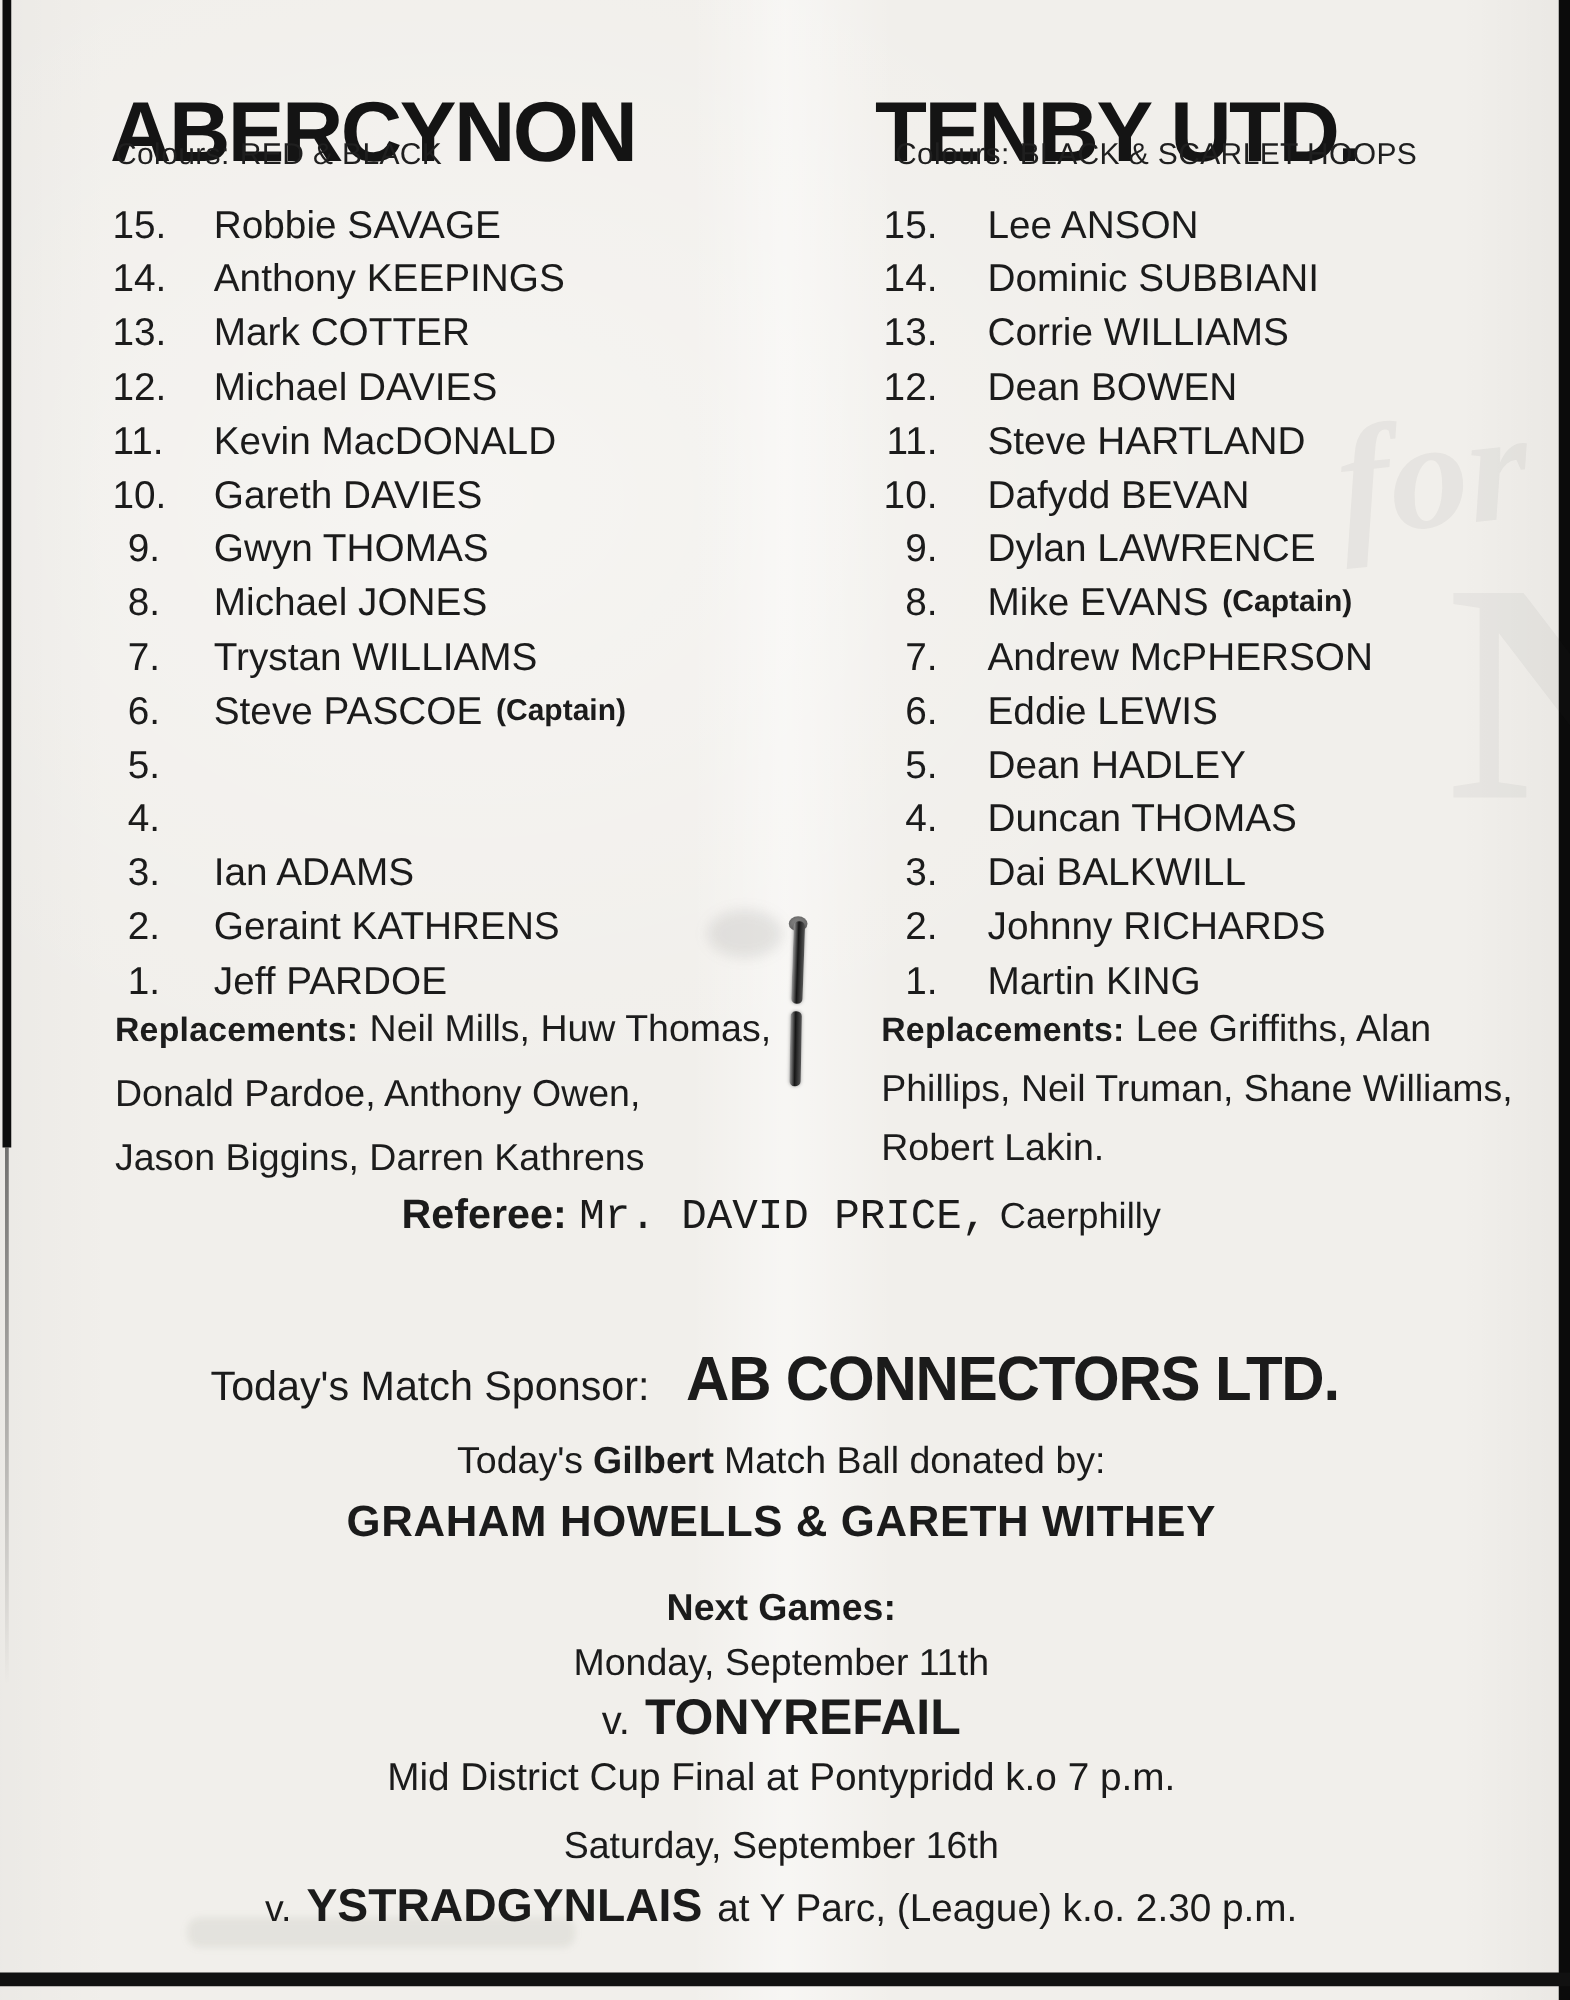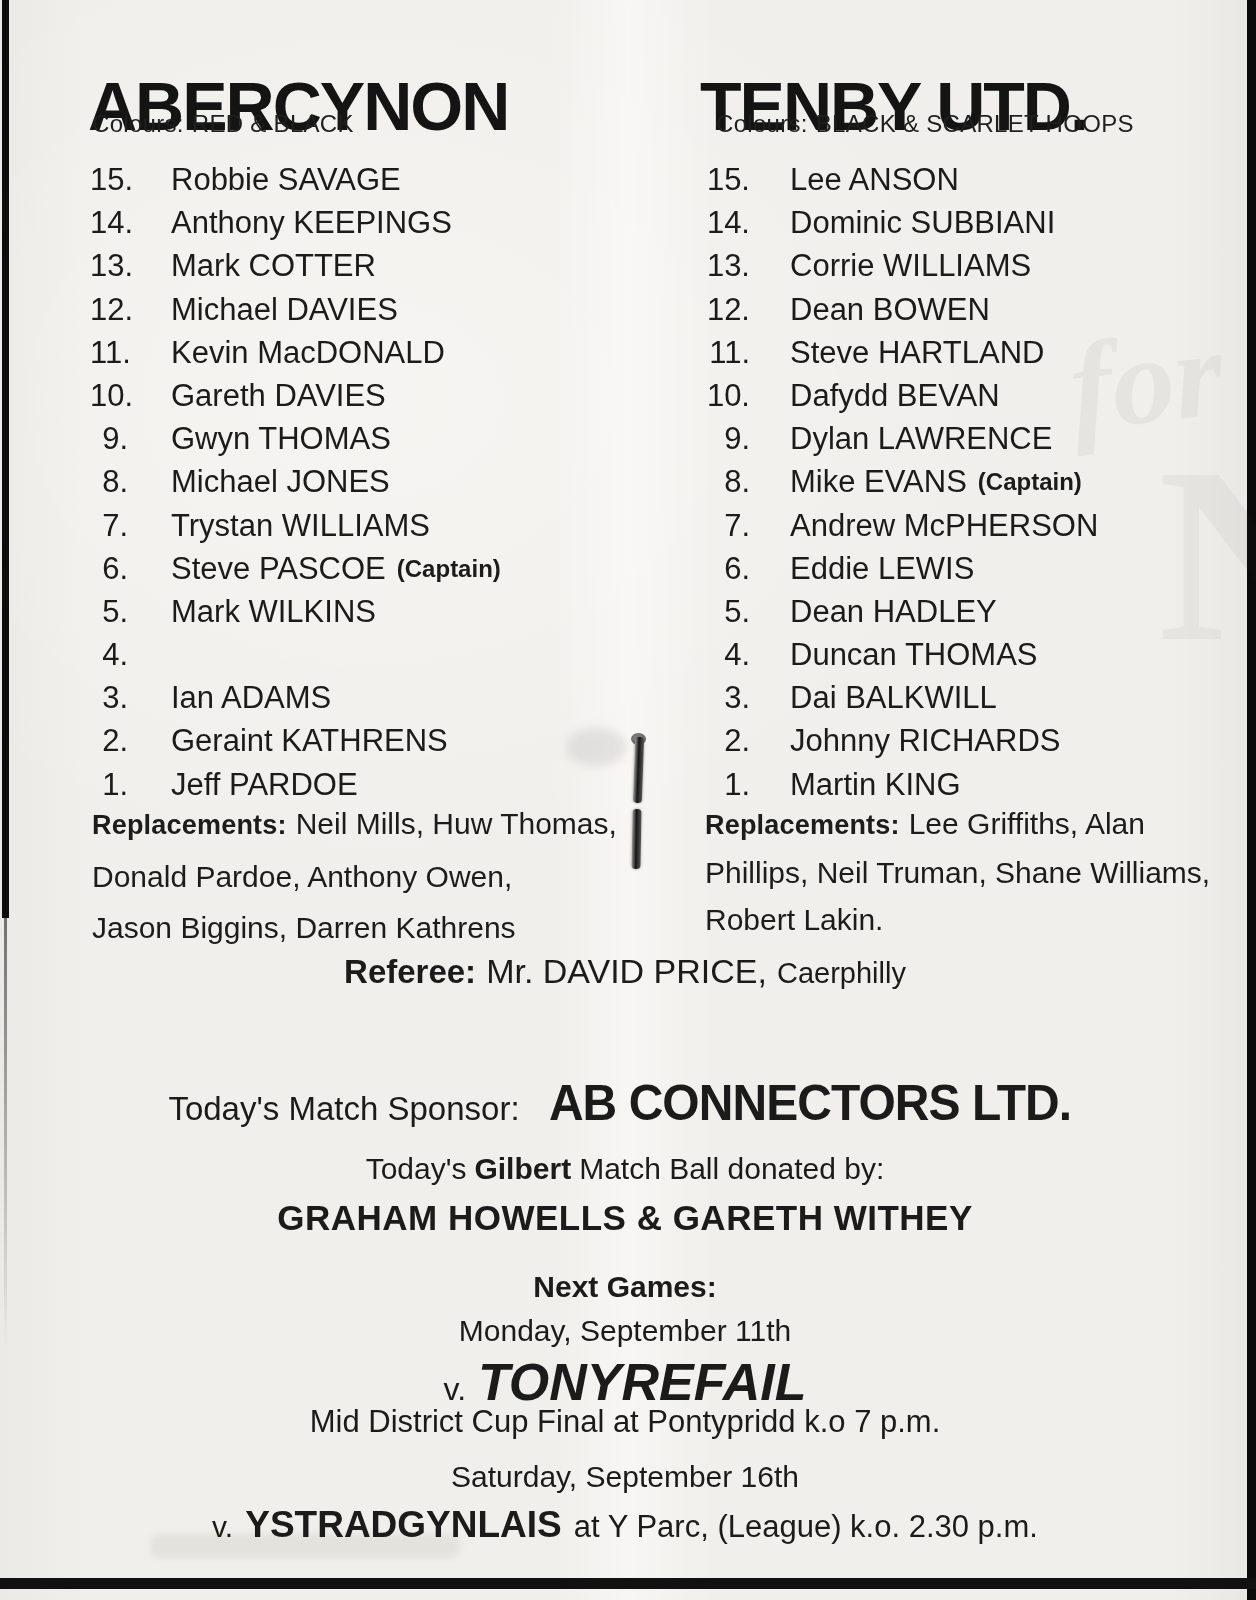--- a/index.html
+++ b/index.html
@@ -34,22 +34,22 @@
   #plist1 .pnum{width:45px;}
   #plist1 .pname{margin-left:40px;}
   .pcap{font-weight:700;font-size:24px;margin-left:11px;}
   .repl{width:525px;font-size:30px;color:#1c1c1c;}
   .repl .rl{line-height:51px;white-space:nowrap;}
   #repl1 .rl{line-height:47px;}
   .repl-label{font-weight:700;font-size:27px;letter-spacing:.2px;margin-right:9px;}
   
   .cline{position:absolute;left:0;width:1250px;display:flex;justify-content:center;align-items:baseline;white-space:nowrap;}
   .f28{font-size:28px;} .f29{font-size:29px;} .f30{font-size:30px;} .f31{font-size:31px;}
-  .f32{font-size:32px;} .f33{font-size:33px;} .f34{font-size:34px;} .f35{font-size:35px;}
-  .f37{font-size:37px;} .f40{font-size:52px;font-style:italic;} .f50{font-size:50px;}
+  .f32{font-size:32px;} .f33{font-size:33px;} .f34{font-size:34px;font-family:Liberation Mono, monospace;} .f35{font-size:35px;}
+  .f37{font-size:37px;} .f40{font-size:40px;} .f50{font-size:50px;}
   .gap8{column-gap:8px;} .gap10{column-gap:10px;} .gap12{column-gap:12px;} .gap18{column-gap:18px;}
   .sponsor-name{letter-spacing:-1px;transform:scaleX(.96);transform-origin:left baseline;}
   .donors{letter-spacing:.5px;}
   
   .ghost1{left:1070px;top:318px;font-family:"Liberation Serif","DejaVu Serif",serif;font-style:italic;font-weight:700;font-size:125px;color:rgba(50,50,62,0.055);transform:rotate(-6deg);line-height:1;}
   .ghost2{left:1158px;top:430px;font-family:"Liberation Serif","DejaVu Serif",serif;font-weight:700;font-size:250px;color:rgba(50,50,62,0.05);line-height:1;}
   .smudge-bottom{left:150px;top:1534px;width:310px;height:24px;background:rgba(110,120,100,0.10);filter:blur(3px);border-radius:10px;}
   .staple-smudge{left:566px;top:728px;width:60px;height:38px;background:rgba(95,95,95,0.13);filter:blur(5px);border-radius:50%;}
   .staple{left:631px;top:737px;width:16px;height:134px;}
   .staple .sb{position:absolute;width:9px;border-radius:4px;background:linear-gradient(90deg,#9a9a9a,#161616 45%,#555);box-shadow:0 0 3px rgba(0,0,0,.35);}
@@ -117,21 +117,20 @@
         <span class="pnum">7.</span>
         <span class="pname">Trystan WILLIAMS</span>
       </div>
       <div class="prow">
         <span class="pnum">6.</span>
         <span class="pname">Steve PASCOE</span>
         <span class="pcap">(Captain)</span>
       </div>
       <div class="prow">
         <span class="pnum">5.</span>
-        <span class="pname">Mark WILKINS</span>
       </div>
       <div class="prow">
         <span class="pnum">4.</span>
       </div>
       <div class="prow">
         <span class="pnum">3.</span>
         <span class="pname">Ian ADAMS</span>
       </div>
       <div class="prow">
         <span class="pnum">2.</span>

